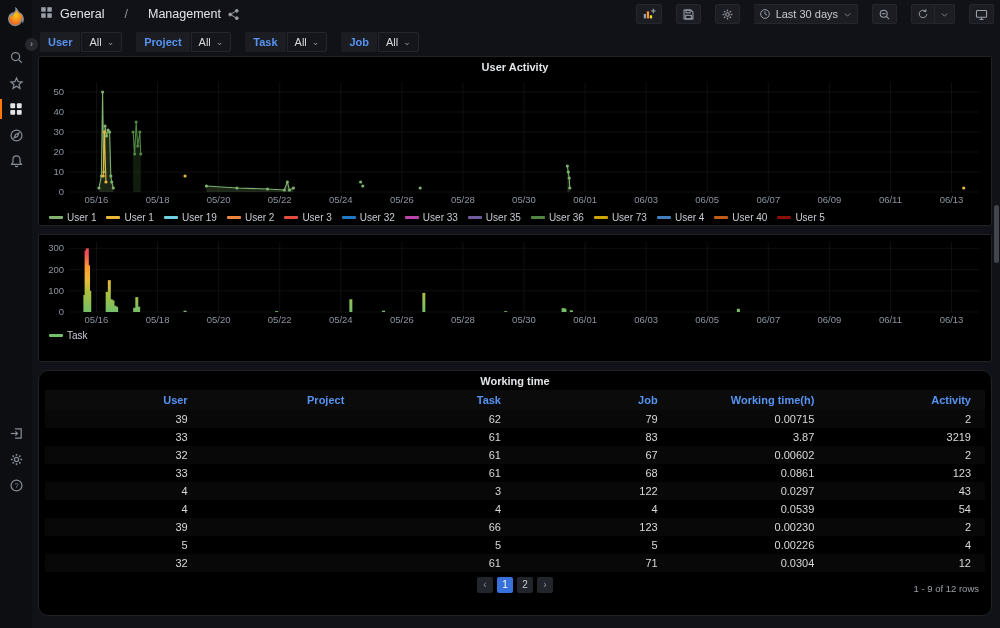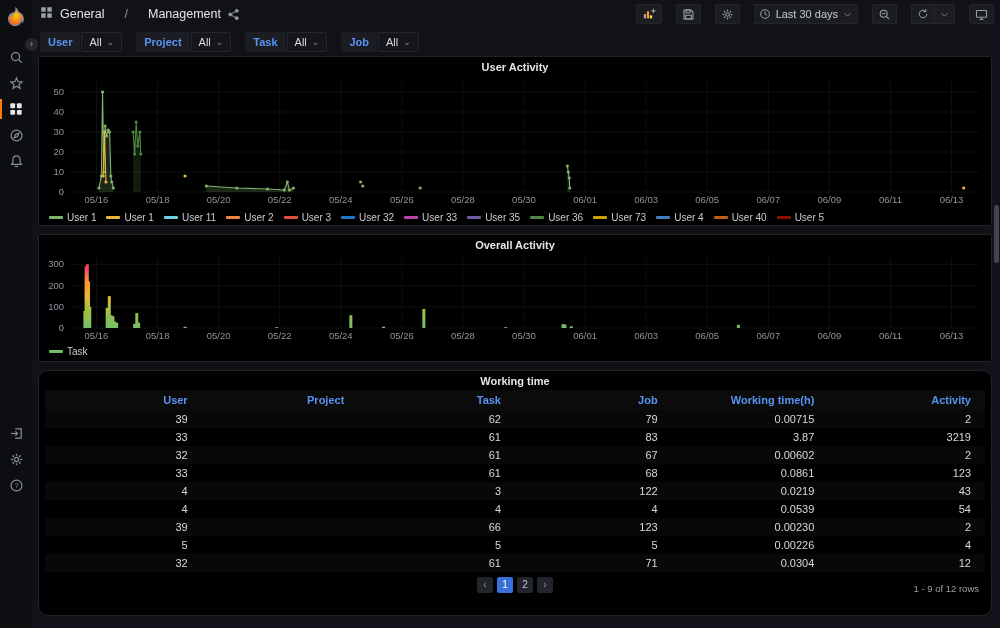--- a/index.html
+++ b/index.html
@@ -402,21 +402,21 @@
             <span class="legend-item">
               <span class="legend-dash" style="background: rgb(126, 178, 109);"></span>
               <span>User 1</span>
             </span>
             <span class="legend-item">
               <span class="legend-dash" style="background: rgb(234, 184, 57);"></span>
               <span>User 1</span>
             </span>
             <span class="legend-item">
               <span class="legend-dash" style="background: rgb(110, 208, 224);"></span>
-              <span>User 11</span>
+              <span>User 19</span>
             </span>
             <span class="legend-item">
               <span class="legend-dash" style="background: rgb(239, 132, 60);"></span>
               <span>User 2</span>
             </span>
             <span class="legend-item">
               <span class="legend-dash" style="background: rgb(226, 77, 66);"></span>
               <span>User 3</span>
             </span>
             <span class="legend-item">
@@ -448,21 +448,20 @@
               <span>User 40</span>
             </span>
             <span class="legend-item">
               <span class="legend-dash" style="background: rgb(137, 15, 2);"></span>
               <span>User 5</span>
             </span>
           </div>
       </section>
 
       <section class="panel p2">
-        <div class="panel-title">Overall Activity</div>
         <svg id="chart2" class="chart-svg" width="938" height="88">
             <line x1="51.48322147651008" y1="4" x2="51.48322147651008" y2="74" stroke="rgba(255,255,255,0.06)"></line>
             <text x="51.48322147651008" y="85" text-anchor="middle">05/16</text>
             <line x1="112.5570469798658" y1="4" x2="112.5570469798658" y2="74" stroke="rgba(255,255,255,0.06)"></line>
             <text x="112.5570469798658" y="85" text-anchor="middle">05/18</text>
             <line x1="173.6308724832215" y1="4" x2="173.6308724832215" y2="74" stroke="rgba(255,255,255,0.06)"></line>
             <text x="173.6308724832215" y="85" text-anchor="middle">05/20</text>
             <line x1="234.7046979865772" y1="4" x2="234.7046979865772" y2="74" stroke="rgba(255,255,255,0.06)"></line>
             <text x="234.7046979865772" y="85" text-anchor="middle">05/22</text>
             <line x1="295.7785234899329" y1="4" x2="295.7785234899329" y2="74" stroke="rgba(255,255,255,0.06)"></line>
@@ -579,21 +578,21 @@
                 <div>61</div>
                 <div>68</div>
                 <div>0.0861</div>
                 <div>123</div>
               </div>
               <div class="trow">
                 <div>4</div>
                 <div></div>
                 <div>3</div>
                 <div>122</div>
-                <div>0.0219</div>
+                <div>0.0297</div>
                 <div>43</div>
               </div>
               <div class="trow">
                 <div>4</div>
                 <div></div>
                 <div>4</div>
                 <div>4</div>
                 <div>0.0539</div>
                 <div>54</div>
               </div>

